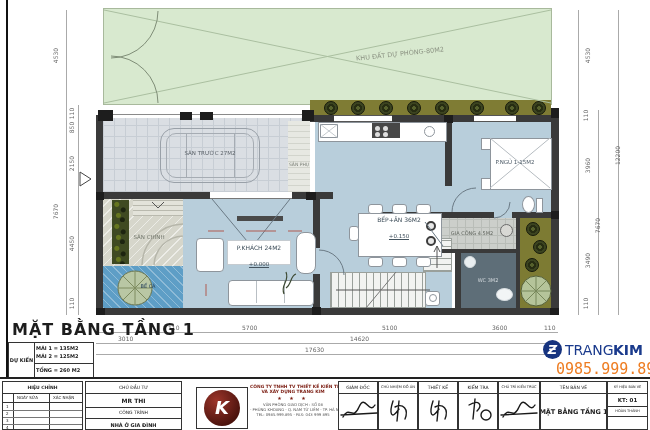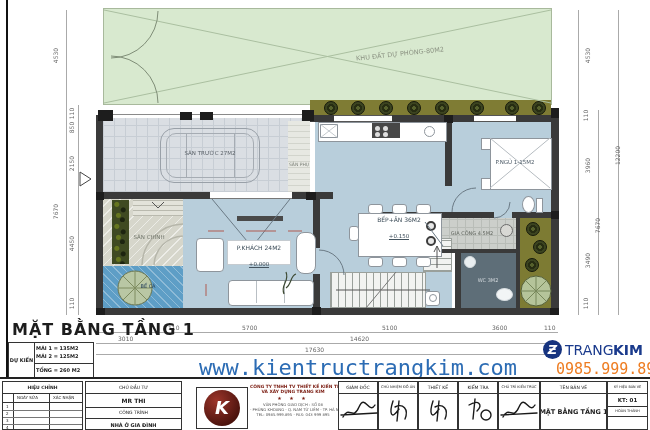--- a/index.html
+++ b/index.html
@@ -293,21 +293,20 @@
   <div class="a" style="left:12px;top:320px;font-size:16px;font-weight:bold;color:#1d1d1d;letter-spacing:1px;white-space:nowrap;">MẶT BẰNG TẦNG 1</div>
 
   <div class="tb" style="left:8px;top:342px;width:86px;height:36px;">
     <div class="a" style="left:0;top:0;width:25px;height:34px;border-right:1px solid #333;font-size:5px;font-weight:bold;color:#222;display:flex;align-items:center;justify-content:center;">DỰ KIẾN</div>
     <div class="a" style="left:27px;top:2px;font-size:5px;font-weight:bold;color:#222;white-space:nowrap;">MÁI 1 = 135M2</div>
     <div class="a" style="left:27px;top:10px;font-size:5px;font-weight:bold;color:#222;white-space:nowrap;">MÁI 2 = 125M2</div>
     <div class="a" style="left:25px;top:20px;width:59px;height:1px;background:#333;"></div>
     <div class="a" style="left:27px;top:24px;font-size:5px;font-weight:bold;color:#222;white-space:nowrap;">TỔNG = 260 M2</div>
   </div>
 
-  <div class="a" style="left:199px;top:355px;font-family:'DejaVu Sans Mono',monospace;font-size:22px;color:#2c6cb4;white-space:nowrap;">www.kientructrangkim.com</div>
 
   <div class="a" style="left:543px;top:340px;width:105px;height:20px;">
     <div class="a" style="left:0;top:0;width:19px;height:19px;border-radius:50%;background:#16337f;color:#fff;font-size:13px;font-weight:bold;font-style:italic;text-align:center;line-height:19px;">Ƶ</div>
     <span class="a" style="left:22px;top:2px;font-size:14px;color:#1a3a8c;letter-spacing:0;">TRANG</span>
     <span class="a" style="left:70px;top:2px;font-size:14px;font-weight:bold;color:#1a3a8c;">KIM</span>
   </div>
   <div class="a" style="left:556px;top:360px;font-family:'DejaVu Sans Mono',monospace;font-size:15px;color:#ee7d22;white-space:nowrap;">0985.999.895</div>
 
   <div class="a" style="left:0;top:377px;width:650px;height:53px;border-top:2px solid #222;background:#fff;">
 

